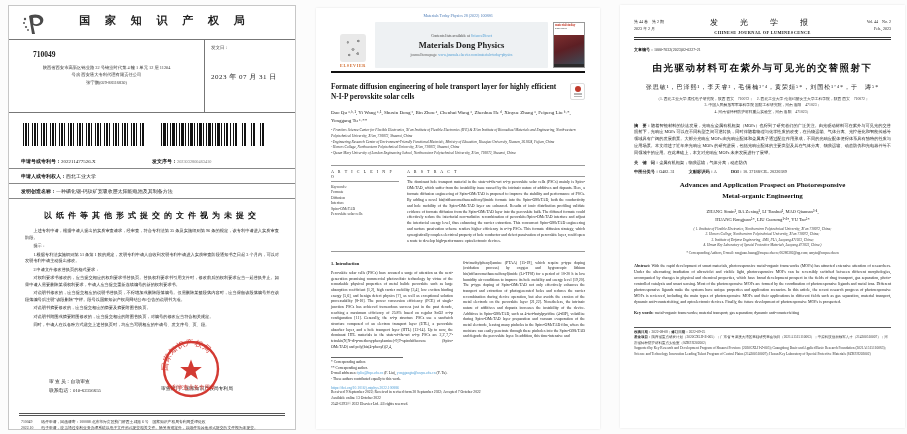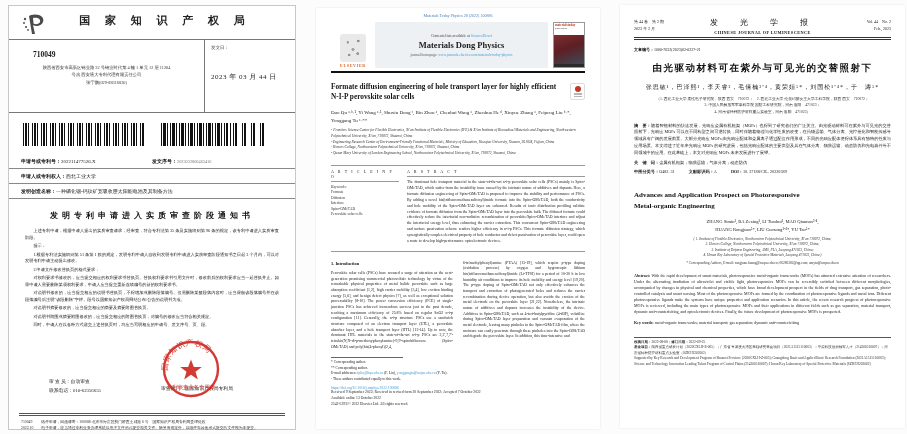--- a/index.html
+++ b/index.html
@@ -103,21 +103,21 @@
   .p3-artno b{font-weight:bold;}
   .p3-titlezh{text-align:center;font-size:9.5px;font-weight:bold;letter-spacing:1.5px;margin-top:10px;color:#111;}
   .p3-authors{text-align:center;font-size:6px;margin-top:8px;letter-spacing:1px;color:#1a1a1a;}
   .p3-affils{text-align:center;font-size:3.8px;line-height:1.65;margin-top:4px;color:#333;}
   .p3-abs{margin-top:8px;font-size:4.2px;line-height:1.6;text-align:justify;color:#222;}
   .p3-abs b{font-weight:bold;}
   .p3-kw{margin-top:4px;font-size:4.2px;color:#222;}
   .p3-kw b{font-weight:bold;}
   .p3-clc{display:flex;gap:14px;margin-top:4px;font-size:4.2px;color:#222;}
   .p3-clc b{font-weight:bold;}
-  .p3-titleen{text-align:left;font-size:7px;font-weight:bold;line-height:1.55;margin-top:16px;color:#111;}
+  .p3-titleen{text-align:center;font-size:7px;font-weight:bold;line-height:1.55;margin-top:6px;color:#111;}
   .p3-authen{text-align:center;font-size:4.6px;line-height:1.7;margin-top:6px;color:#222;}
   .p3-affen{text-align:center;font-size:3.5px;font-style:italic;line-height:1.6;margin-top:3px;color:#333;}
   .p3-corr{text-align:center;font-size:3.5px;margin-top:2px;color:#333;}
   .p3-absen{margin-top:8px;font-size:4px;line-height:1.5;text-align:justify;color:#222;}
   .p3-absen b{font-weight:bold;}
   .p3-kwen{margin-top:5px;font-size:4px;color:#222;}
   .p3-kwen b{font-weight:bold;}
   .p3-foot{margin-top:12px;border-top:1px solid #555;padding-top:2px;}
   .p3-footline{font-size:3.5px;line-height:1.55;color:#333;}
   .p3-footline b{font-weight:bold;}
@@ -140,38 +140,38 @@
   </div>
   <div class="p1-addr">
     <div class="p1-addr-left">
       <div class="p1-code">710049</div>
       <div class="p1-addr-line">陕西省西安市高新区锦业路 32 号锦业时代第 4 幢 1 单元 12 层 11204</div>
       <div class="p1-addr-line">号房 西安通大专利代理有限责任公司</div>
       <div class="p1-addr-line">张宇鹏(029-88316830)</div>
     </div>
     <div class="p1-addr-right">
       <div class="p1-datelabel">发文日：</div>
-      <div class="p1-date">2023 年 03 月 44 日</div>
+      <div class="p1-date">2023 年 07 月 31 日</div>
     </div>
   </div>
   <div class="p1-barcodes">
     <div class="barcode bc1"></div>
     <div class="barcode bc2"></div>
   </div>
   <div class="p1-row">
     <span class="half"><b>申请号或专利号：</b><span>202211477526.X</span></span>
     <span class="half"><b>发文序号：</b><span class="p1-serial">2023032800463410</span></span>
   </div>
   <div class="p1-row">
     <span><b>申请人或专利权人：</b><span>西北工业大学</span></span>
   </div>
   <div class="p1-row">
     <span><b>发明创造名称：</b><span>一种磷化铟-钙钛矿宽吸收层太阳能电池及其制备方法</span></span>
   </div>
-  <div class="p1-title">发明专利申请进入实质审查阶段通知书</div>
+  <div class="p1-title">以纸件等其他形式提交的文件视为未提交</div>
   <div class="p1-body">
     <p>上述专利申请，根据申请人提出的实质审查请求，经审查，符合专利法第 35 条及实施细则第 96 条的规定，该专利申请进入实质审查阶段。</p>
     <p class="p1-hintlabel">提示：</p>
     <p>1.根据专利法实施细则第 51 条第 1 款的规定，发明专利申请人自收到发明专利申请进入实质审查阶段通知书之日起 3 个月内，可以对发明专利申请主动提出修改。</p>
     <p>2.申请文件修改替换页的格式要求：</p>
     <p>对权利要求书修改的，应当提交相应的权利要求书替换页。替换权利要求书引用文件时，修改前后的权利要求应当一起替换并止。如果申请人需要删除某项权利要求，申请人应当提交重新连续编号的新的权利要求书。</p>
     <p>对说明书修改的，应当提交相应的说明书替换页，不得增加或删除段落编号。仅需删除某整段落内容时，应当保留该段落编号并在该段落编号后注明“该段删除”字样。段号以国家知识产权局网站公布/公告的说明书为准。</p>
     <p>对说明书摘要修改的，应当提交相应的摘要及摘要附图替换页。</p>
     <p>对说明书附图或摘要附图修改的，应当提交相应的附图替换页，对编号的修改应当符合相关规定。</p>
     <p>同时，申请人在以各种方式递交上述替换页时，均应当写明相应的申请号、发文序号、页、段。</p>

